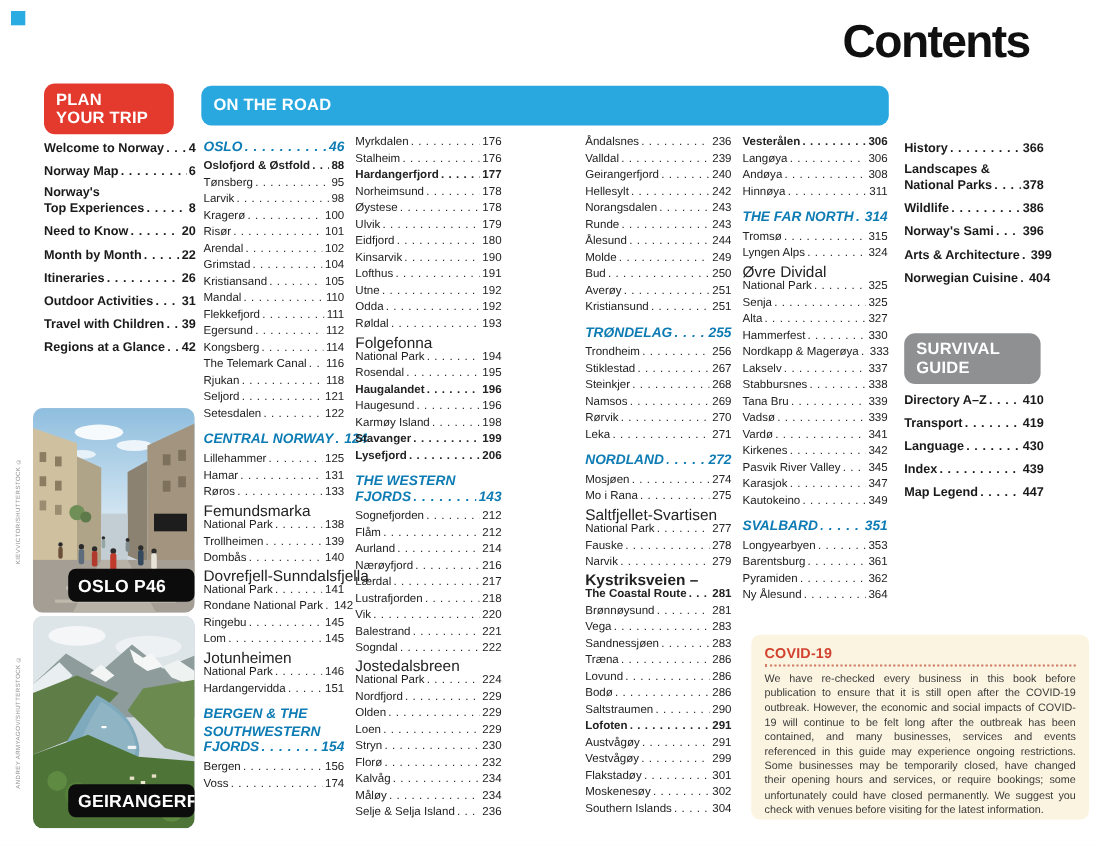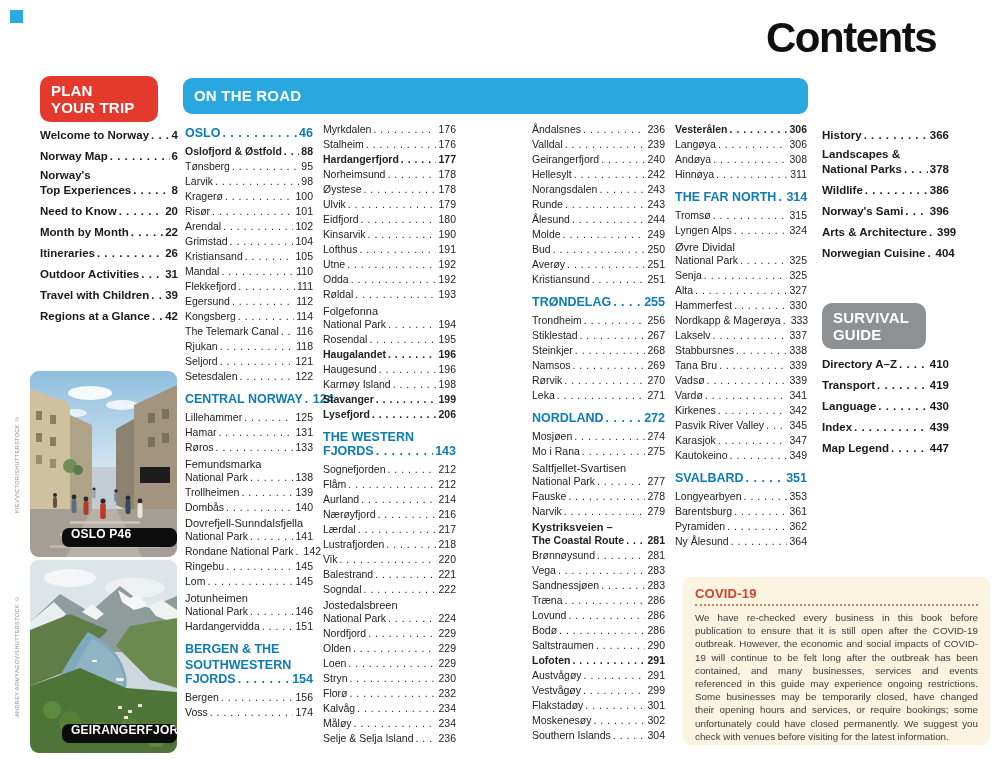--- a/index.html
+++ b/index.html
@@ -18,21 +18,21 @@
 
   
   .hdr-box {
     position:absolute; color:#fff; font-weight:bold; font-size:15px; line-height:17px;
     border-radius:10px; padding:6px 11px; white-space:pre-line; letter-spacing:.2px;
   }
   #plan-box { left:40px; top:76px; width:118px; background:#e43a2e; }
   #otr-bar  { left:183px; top:78px; width:625px; height:36px; background:#29a8e0;
               border-radius:9px; line-height:24px; }
   #understand-box { left:822px; top:76px; width:118px; background:#1e7ba4; }
-  #survival-box   { left:822px; top:303px; width:104px; background:#8e9091; }
+  #survival-box   { left:822px; top:303px; width:124px; background:#8e9091; }
 
   
   .entry { }
   .row { display:flex; align-items:baseline; }
   .label { flex:0 0 auto; white-space:nowrap; }
   .page  { flex:0 0 auto; white-space:nowrap; }
   .dots  { flex:1 1 auto; overflow:hidden; white-space:nowrap; margin:0 2px; min-width:6px; }
   .dots::after { content:". . . . . . . . . . . . . . . . . . . . . . . . . . . . . . . . . . . . . . . . . . . ."; letter-spacing:.5px; }
   .pre-line { white-space:nowrap; }
 
@@ -45,34 +45,34 @@
   .side-list .row, .side-list .pre-line { font-weight:bold; font-size:11.5px; line-height:16px; color:#1a1a1a; }
   .side-list .pre-line { line-height:13px; margin-top:2px; }
 
   
   .toc-col { position:absolute; top:122px; }
   #col1 { left:185px; width:128px; }
   #col2 { left:323px; width:133px; }
   #col3 { left:532px; width:133px; }
   #col4 { left:675px; width:132px; }
   .toc-col .row { font-size:10.5px; line-height:15px; color:#222; }
-  .toc-col .pre-line { font-size:11px; line-height:12px; margin-top:2.5px; color:#222; }
+  .toc-col .pre-line { font-size:14px; line-height:12px; margin-top:2.5px; color:#222; }
   .entry.bold .row, .entry.bold .pre-line { font-weight:bold; }
   .entry.section { margin:8px 0 4px; }
-  .entry.section .row, .entry.section .pre-line { color:#0e7cb4; font-weight:bold; font-size:12.5px; line-height:14px; }
+  .entry.section .row, .entry.section .pre-line { color:#0e7cb4; font-weight:bold; font-size:12.5px; line-height:14px;font-style:italic; }
   .toc-col > .entry.section:first-child { margin-top:4px; }
 
   
   .photo { position:absolute; left:30px; width:147px; border-radius:9px; overflow:hidden; background:#cdd7dd; }
   #photo-oslo { top:371px; height:186px; }
   #photo-geiranger { top:560px; height:193px; }
   .photo svg { display:block; width:100%; height:100%; }
   .caption {
     position:absolute; left:32px; right:0; bottom:10px; background:#0c0c0c; color:#fff;
-    font-weight:bold; font-size:12px; line-height:12px; padding:0 0 7px 9px;
+    font-weight:bold; font-size:16px; line-height:12px; padding:11px 0 7px 9px;
     border-radius:7px; letter-spacing:.2px; white-space:nowrap; overflow:hidden;
   }
   .credit {
     position:absolute; left:14px; width:10px; writing-mode:vertical-rl; transform:rotate(180deg);
     font-size:5.5px; color:#8f8f8f; letter-spacing:.4px; text-align:center;
   }
   #credit-oslo { top:372px; height:185px; }
   #credit-geiranger { top:560px; height:192px; }
 
   

